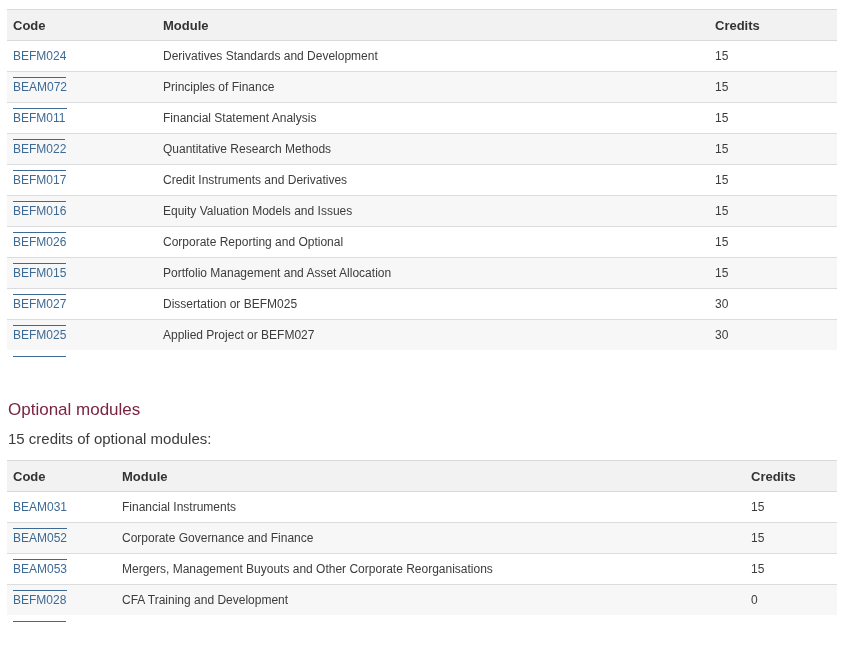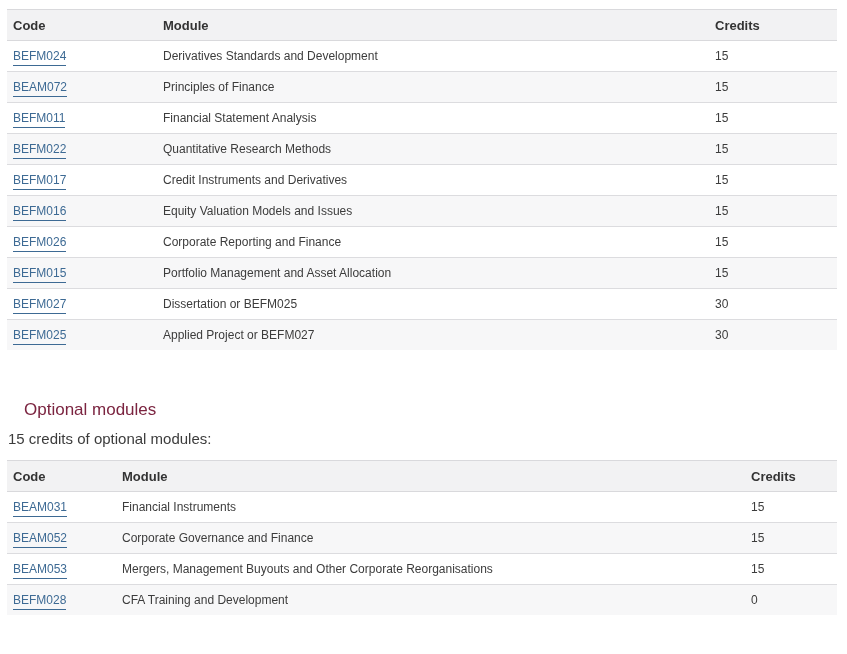--- a/index.html
+++ b/index.html
@@ -34,28 +34,28 @@
     color: #3c3c3c;
     vertical-align: middle;
   }
   table.modules tbody tr:nth-child(odd) { background: #ffffff; }
   table.modules tbody tr:nth-child(even) { background: #f7f7f8; }
   table.modules tbody tr:last-child td { border-bottom: none; }
   a.code-link {
     color: #3d6a94;
     text-decoration: none;
     border-bottom: 1px solid #3d6a94;
-    padding-bottom: 2px;
+    padding-bottom: 14px;
     font-size: 12px;
   }
   #core { top: 9px; }
   #core col.c1 { width: 150px; }
   #core col.c3 { width: 128px; }
   #optional-heading {
-    position: absolute; left: 24px; top: 400px;
+    position: absolute; left: 8px; top: 400px;
     margin: 0;
     font-size: 17px; font-weight: normal;
     color: #7b2440;
   }
   #optional-intro {
     position: absolute; left: 8px; top: 430px;
     margin: 0;
     font-size: 15px; color: #3c3c3c;
   }
   #optional { top: 460px; }
@@ -105,21 +105,21 @@
         <td>Credit Instruments and Derivatives</td>
         <td>15</td>
       </tr>
       <tr>
         <td><a class="code-link" href="#">BEFM016</a></td>
         <td>Equity Valuation Models and Issues</td>
         <td>15</td>
       </tr>
       <tr>
         <td><a class="code-link" href="#">BEFM026</a></td>
-        <td>Corporate Reporting and Finance</td>
+        <td>Corporate Reporting and Optional</td>
         <td>15</td>
       </tr>
       <tr>
         <td><a class="code-link" href="#">BEFM015</a></td>
         <td>Portfolio Management and Asset Allocation</td>
         <td>15</td>
       </tr>
       <tr>
         <td><a class="code-link" href="#">BEFM027</a></td>
         <td>Dissertation or BEFM025</td>

